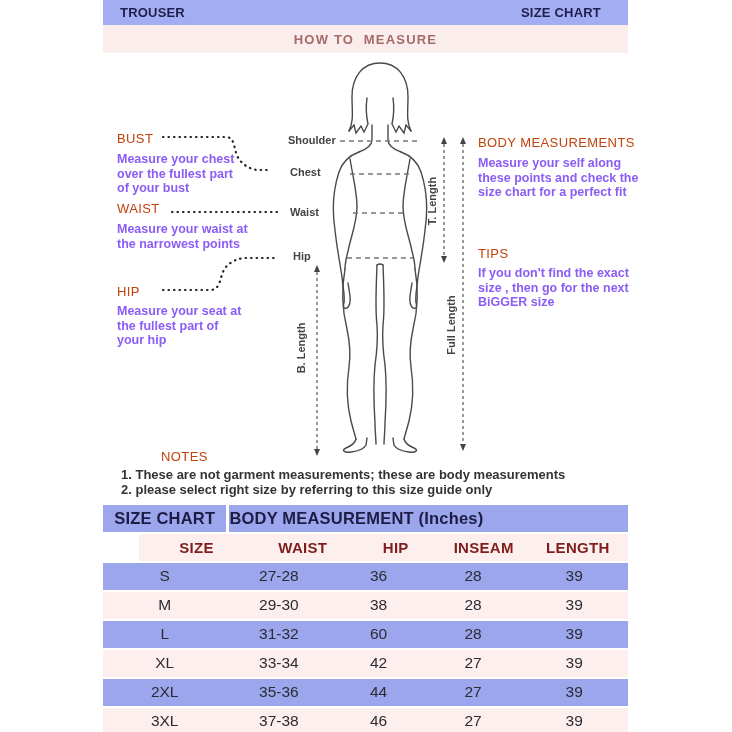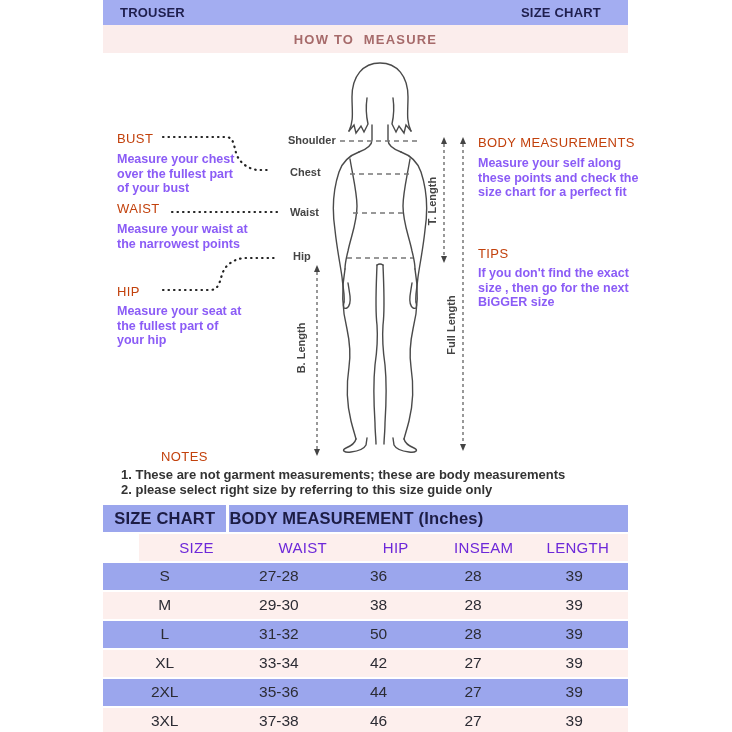--- a/index.html
+++ b/index.html
@@ -34,21 +34,21 @@
          flex-direction:column;gap:2.5px;overflow:hidden;}
   .tr{display:flex;height:26.5px;flex:none;align-items:center;}
   .tr.blue{background:#9ba6ed;}
   .tr.pink{background:#fdefed;}
   .cell{text-align:center;box-sizing:border-box;}
   .c1{width:23.5%;}.c2{width:20%;}.c3{width:18%;}.c4{width:18%;}.c5{width:20.5%;}
   .thead1{font-size:16.5px;font-weight:800;color:#1c1c44;letter-spacing:.2px;}
   .thead1 .left{width:23.5%;text-align:center;}
   .thead1 .divider{width:3px;height:100%;background:#fff;flex:none;}
   .thead1 .right{flex:1;}
-  .th2{font-size:15px;font-weight:400;color:#6d28d9;letter-spacing:.3px;margin-left:36px;}
+  .th2{font-size:15px;font-weight:700;color:#7f1d1d;letter-spacing:.3px;margin-left:36px;}
   .td{font-size:15.5px;font-weight:500;color:#2c2c34;}
 </style>
 </head>
 <body>
 
 <div class="page">
 
   <div class="abs topbar">
     <span class="t">TROUSER</span>
     <span class="t">SIZE CHART</span>
@@ -174,21 +174,21 @@
     <div class="tr pink td">
       <div class="cell c1">M</div>
       <div class="cell c2">29-30</div>
       <div class="cell c3">38</div>
       <div class="cell c4">28</div>
       <div class="cell c5">39</div>
     </div>
     <div class="tr blue td">
       <div class="cell c1">L</div>
       <div class="cell c2">31-32</div>
-      <div class="cell c3">50</div>
+      <div class="cell c3">60</div>
       <div class="cell c4">28</div>
       <div class="cell c5">39</div>
     </div>
     <div class="tr pink td">
       <div class="cell c1">XL</div>
       <div class="cell c2">33-34</div>
       <div class="cell c3">42</div>
       <div class="cell c4">27</div>
       <div class="cell c5">39</div>
     </div>

